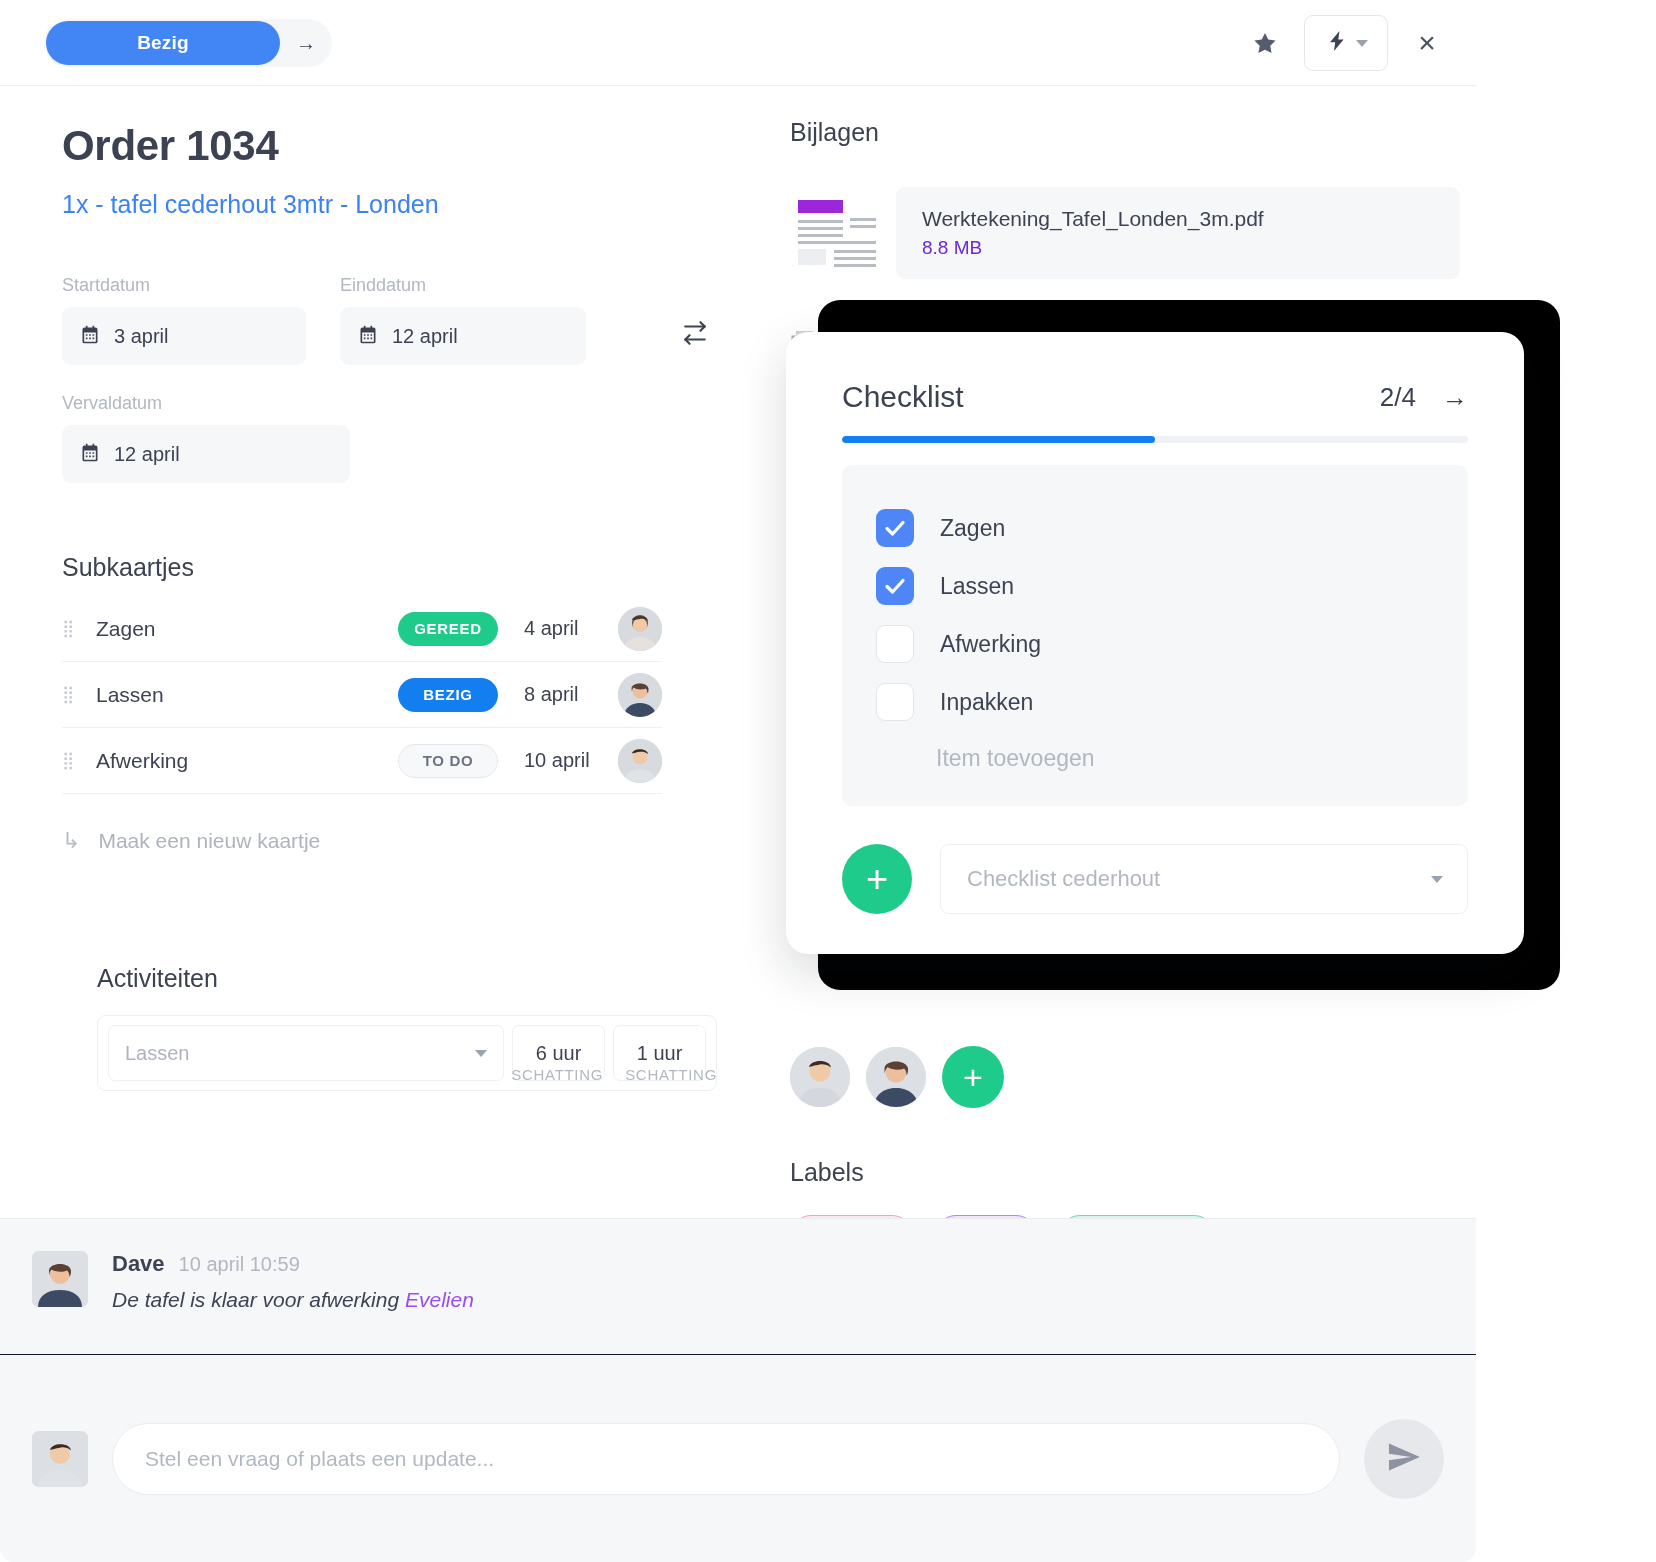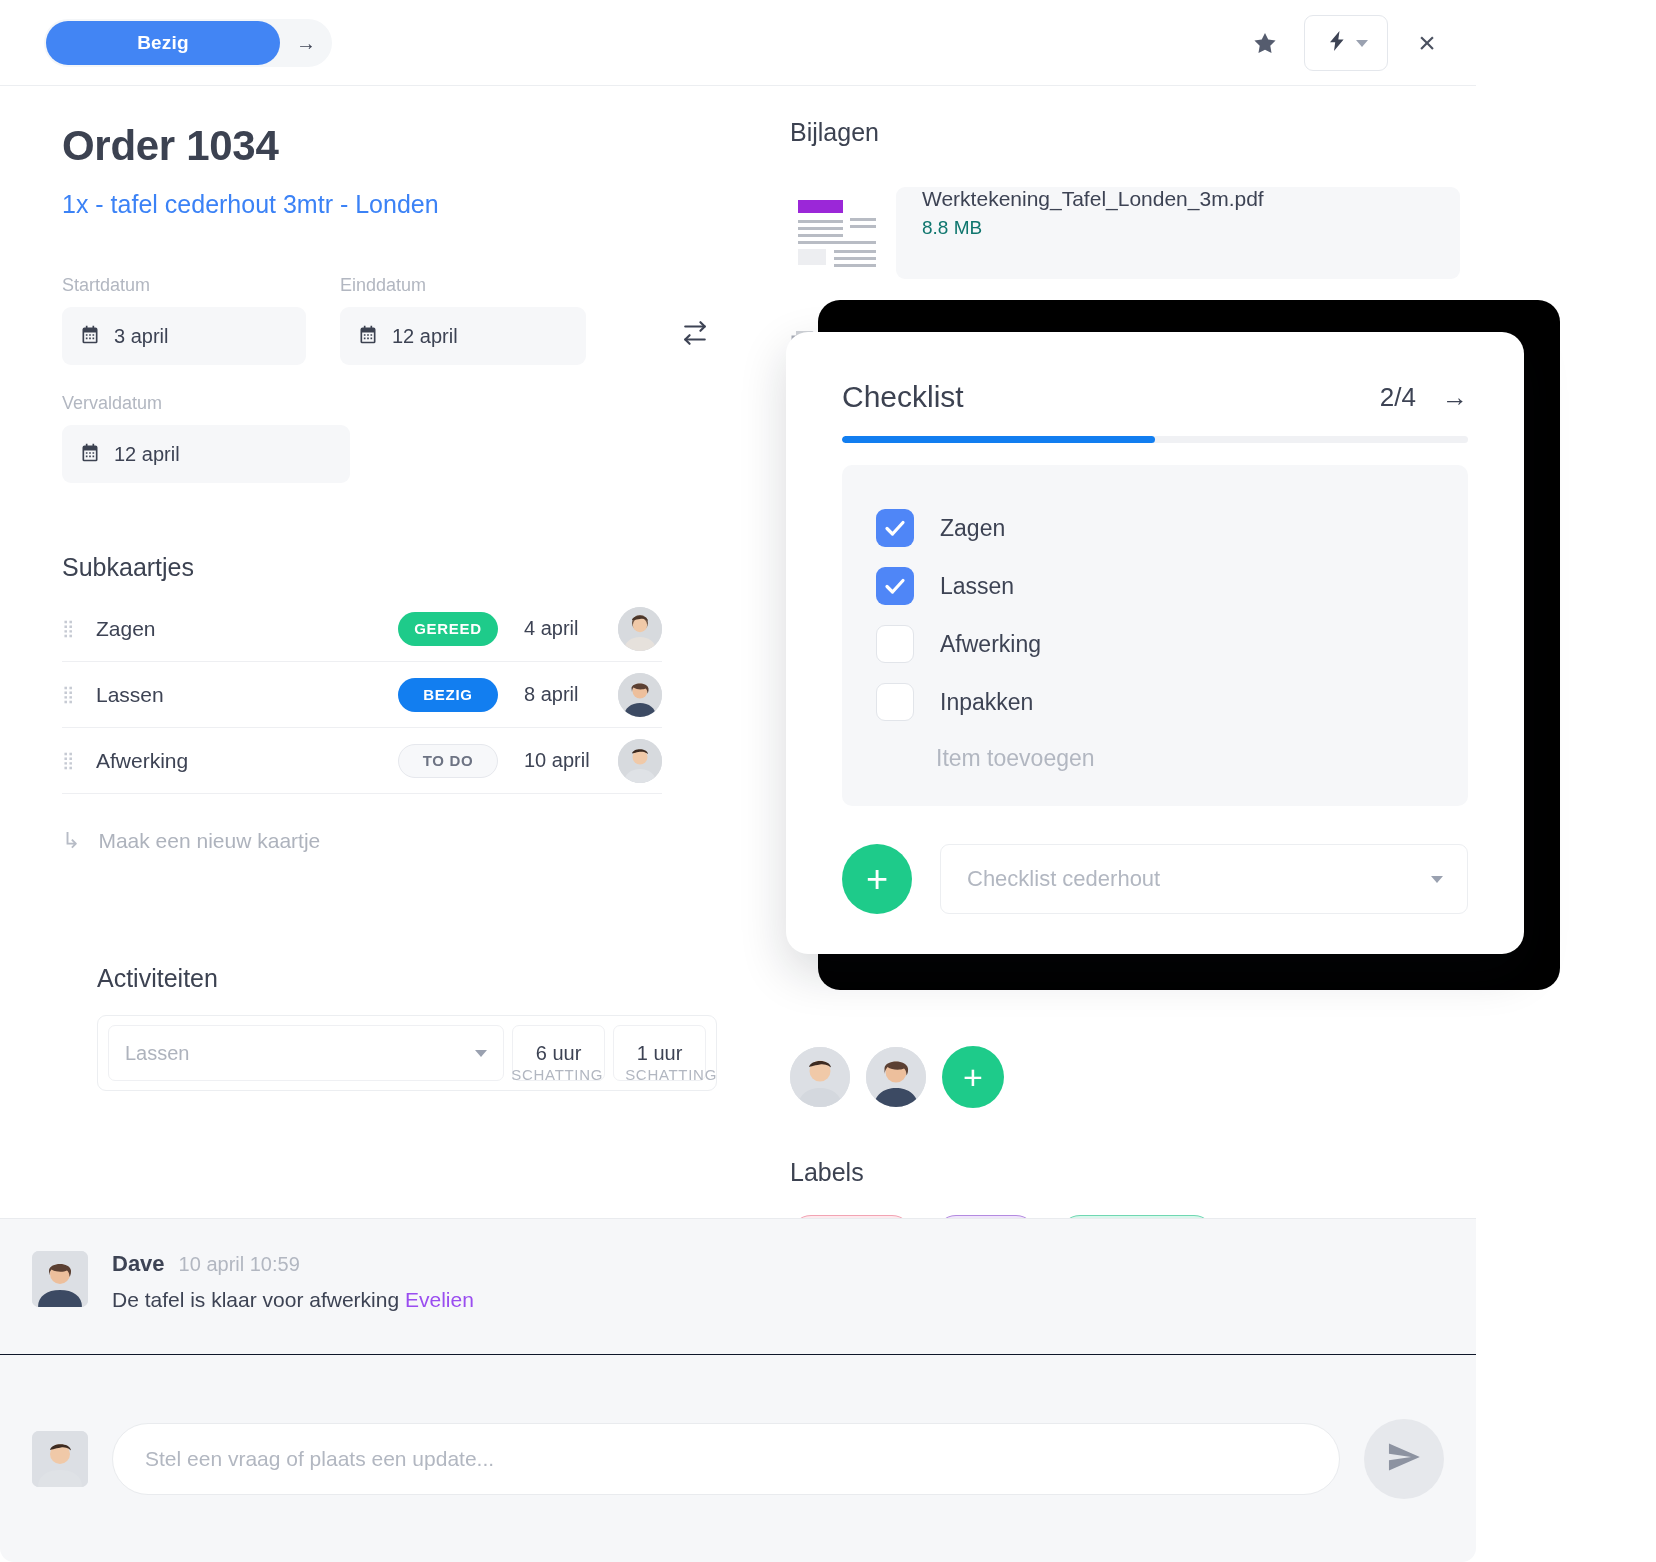--- a/index.html
+++ b/index.html
@@ -184,25 +184,25 @@
   
   .right-col { position: absolute; left: 790px; top: 86px; width: 670px; }
   .att-title { font-size: 25px; color: #3c4251; margin-top: 32px; }
   .att-row {
     margin-top: 40px; display: flex; align-items: center;
   }
   .pdf-thumb { width: 92px; height: 78px; position: relative; flex: none; }
   .att-info {
     flex: 1; height: 92px; margin-left: 14px;
     background: #f6f7f9; border-radius: 9px;
-    display: flex; flex-direction: column; justify-content: flex-start;
+    display: flex; flex-direction: column; justify-content: center;
     padding-left: 26px;
   }
   .att-name { font-size: 21px; color: #3d4354; }
-  .att-size { font-size: 19px; color: #0f766e; margin-top: 6px; }
+  .att-size { font-size: 19px; color: #6d28d9; margin-top: 6px; }
   .drop-row {
     margin-top: 52px; display: flex; align-items: flex-start; gap: 22px;
     color: #aeb3bd;
   }
   .drop-txt { font-size: 21px; font-weight: bold; color: #a8adb8; }
 
   .assignees { position: absolute; left: 790px; top: 1046px; display: flex; align-items: center; gap: 16px; }
   .assignee-av { width: 60px; height: 60px; border-radius: 50%; background: #dcdfe4; overflow: hidden; }
   .add-round {
     width: 62px; height: 62px; border-radius: 50%;
@@ -231,21 +231,21 @@
     background: #f6f7f9;
     border-top: 1px solid #e9ebee;
   }
   .comment {
     display: flex; gap: 24px; padding: 32px 0 0 32px;
   }
   .c-av { width: 56px; height: 56px; border-radius: 7px; background: #dcdfe4; overflow: hidden; flex: none; }
   .c-head { display: flex; align-items: baseline; gap: 14px; }
   .c-name { font-size: 22px; color: #3d4354; font-weight: bold; }
   .c-time { font-size: 20px; color: #b2b7c1; }
-  .c-text { font-size: 21px; color: #3d4354; margin-top: 11px; }
+  .c-text { font-size: 21px; color: #3d4354; margin-top: 11px; font-style: italic; }
   .mention { color: #9a4df0; }
 
   .composer {
     position: absolute; left: 0; top: 1354px;
     width: 1476px; height: 208px;
     background: #f6f7f9;
     border-top: 1px solid #0f172a;
     display: flex; align-items: center;
     padding: 0 32px; gap: 24px;
   }

